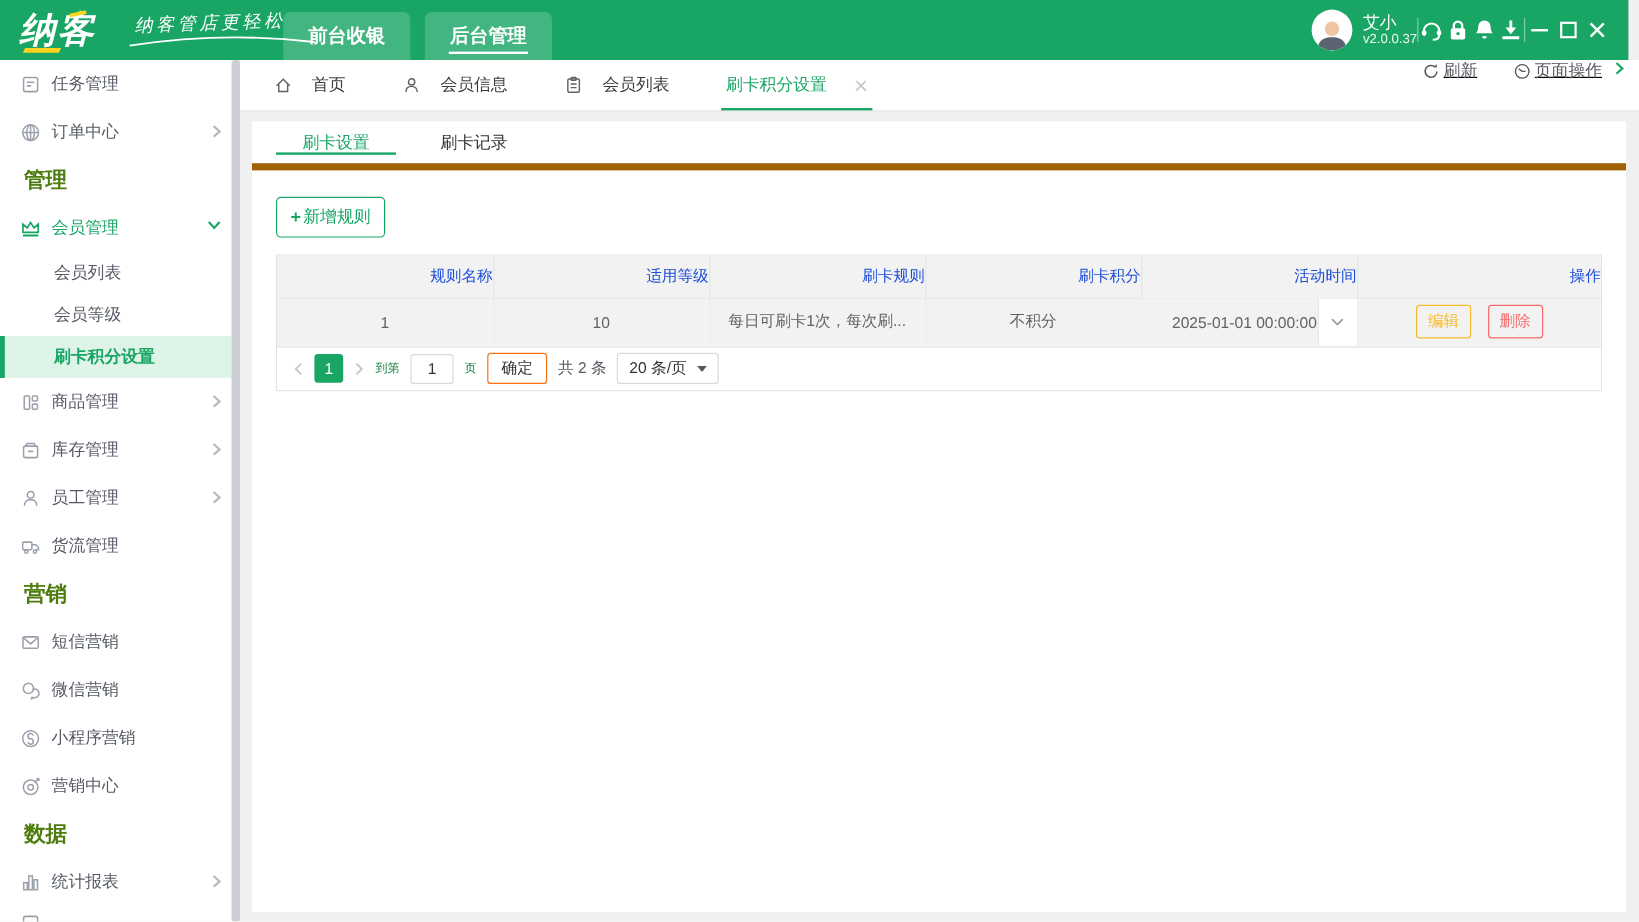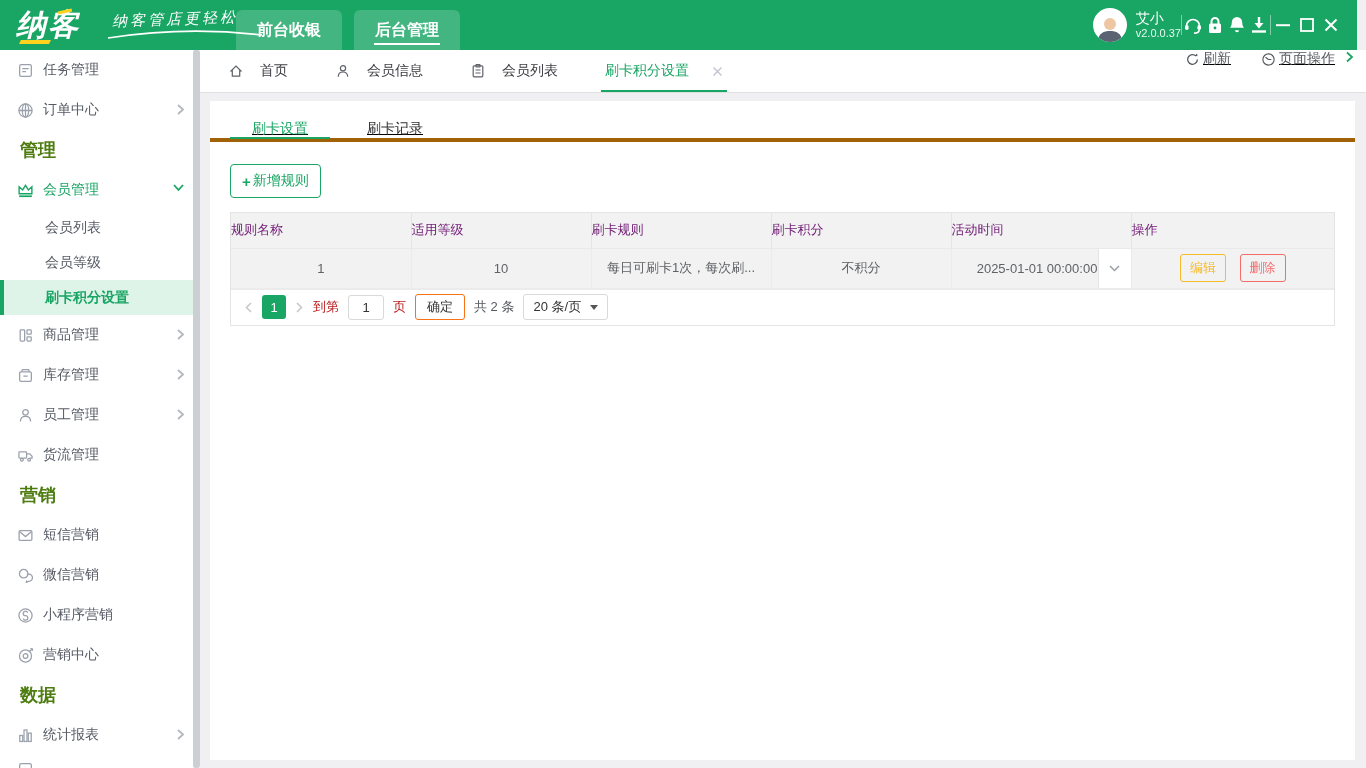--- a/index.html
+++ b/index.html
@@ -50,48 +50,48 @@
   .page-tab.active::after { content:""; position:absolute; left:-4px; right:-4px; bottom:0; height:2px; background:#19a564; }
   .tab-close { margin-left:11px; display:flex; color:#c0c4cc; cursor:pointer; }
   .tabbar-right { margin-left:auto; display:flex; align-items:flex-start;text-decoration:underline; }
   .tb-action { display:flex; align-items:center; gap:3px; font-size:14px; color:#55585f; cursor:pointer; }
   .tb-action .picon { display:flex; color:#55585f; }
   .tb-refresh { margin-right:30px; }
   .tb-chev { margin:0 12px 0 10px; display:flex; color:#19a564; cursor:pointer; }
 
   
   .panel { position:absolute; left:210px; top:101px; width:1145px; height:659px; background:#fff; z-index:5; }
-  .inner-tabs { height:41px; border-bottom:4px solid #a16207; display:flex; align-items:flex-end; padding-left:20px;text-decoration:underline; }
+  .inner-tabs { height:41px; border-bottom:6px solid #a16207; display:flex; align-items:center; padding-left:20px; }
   .inner-tab { padding:0 22px; display:flex; align-items:center; font-size:14px; color:#303133; position:relative; margin-right:15px; cursor:pointer; }
   .inner-tab.active { color:#19a564; }
   .inner-tab.active::after { content:""; position:absolute; left:0; right:0; bottom:-1px; height:2px; background:#19a564; }
   .add-btn { margin:22px 0 0 20px; display:inline-flex; align-items:center; gap:2px; border:1px solid #19a564; color:#19a564;
     background:#fff; border-radius:4px; padding:7px 11px; font-size:14px; cursor:pointer; }
   .add-btn .plus { font-weight:bold; font-size:15px; }
 
   .table-box { margin:14px 20px 0 20px; border:1px solid #e4e4e4; }
   table.rules { width:100%; border-collapse:collapse; table-layout:fixed; }
-  table.rules th { height:35px; background:#f2f2f2; color:#701a75; font-size:13px; font-weight:normal;
-    border-right:1px solid #e4e4e4; border-bottom:1px solid #e9e9e9; text-align:left; }
+  table.rules th { height:35px; background:#f2f2f2; color:#1d4ed8; font-size:13px; font-weight:normal;
+    border-right:1px solid #e4e4e4; border-bottom:1px solid #e9e9e9; text-align:right; }
   table.rules td { height:40px; color:#606266; font-size:13px; text-align:center;
     border-right:1px solid #ebebeb; border-bottom:1px solid #ebebeb; background:#fff; }
   table.rules th:last-child, table.rules td:last-child { border-right:none; }
   tr.hl td { background:#f2f2f3; }
   .time-cell { position:relative; }
   .expand-box { position:absolute; right:0; top:0; bottom:0; width:33px; background:#fff; border-left:1px solid #e4e4e4;
     display:flex; align-items:center; justify-content:center; color:#9a9ea6; cursor:pointer; }
   .op-btn { display:inline-block; border-radius:3px; padding:4px 9px; font-size:13px; background:transparent; cursor:pointer; }
   .btn-edit { color:#f7ba2a; border:1px solid #f7ba2a; margin-right:10px; }
   .btn-del  { color:#f56c6c; border:1px solid #f56c6c; }
 
   .pagination { height:36px; display:flex; align-items:center; gap:9px; padding-left:13px; border-top:1px solid #ebebeb; background:#fff; }
   .pg-chev { display:flex; color:#c6c8cc; cursor:pointer; }
   .pg-num { width:24px; height:24px; background:#19a564; color:#fff; font-size:13px; border-radius:3px;
     display:flex; align-items:center; justify-content:center; cursor:pointer; }
-  .pg-text { font-size:13px; color:#b91c1c;text-align:center; }
+  .pg-text { font-size:10px; color:#15803d;text-align:center; }
   .pg-total { font-size:13px; color:#55585f; }
   .goto-input { width:36px; height:25px; border:1px solid #d9d9d9; border-radius:3px; text-align:center; font-size:13px; color:#333;
     font-family:inherit; }
   .pg-confirm { height:26px; padding:0 11px; border:1px solid #f97316; border-radius:3px; background:#fff; font-size:13px; color:#333;
     font-family:inherit; cursor:pointer; }
   .pagesize { height:26px; padding:0 9px; border:1px solid #d9d9d9; border-radius:3px; display:flex; align-items:center; gap:9px;
     font-size:13px; color:#333; cursor:pointer; }
   .caret { width:0; height:0; border-left:4px solid transparent; border-right:4px solid transparent; border-top:5px solid #555; }
 </style>
 </head>

